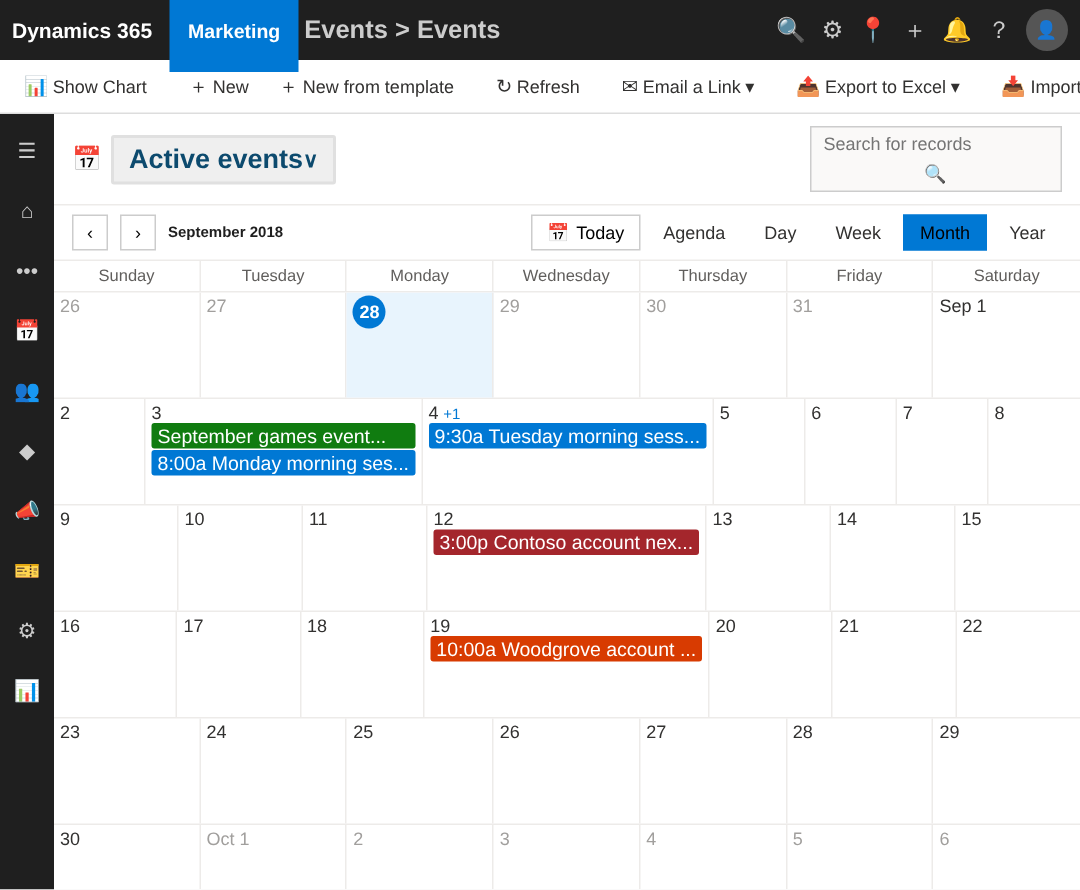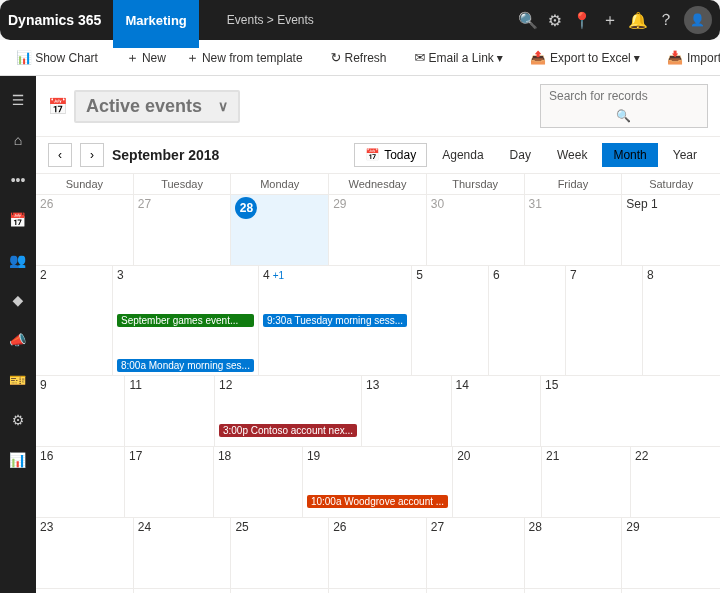--- a/index.html
+++ b/index.html
@@ -6,44 +6,44 @@
     body { font-family: 'Segoe UI', Arial, sans-serif; font-size: 12px; background: #f3f3f3; width: 720px; height: 593px; overflow: hidden; }
 
     
     .top-nav {
       background: #1f1f1f;
       height: 40px;
       display: flex;
       align-items: center;
       padding: 0 8px;
       color: white;
-      border-radius: 10px;
     }
     .top-nav-brand {
       font-size: 14px;
       font-weight: 600;
       color: white;
       margin-right: 12px;
       white-space: nowrap;
     }
     .top-nav-module {
       background: #0078d4;
       color: white;
       font-size: 13px;
       font-weight: 600;
       padding: 4px 12px;
       height: 56px;
       display: flex;
       align-items: center;
     }
     .top-nav-breadcrumb {
       color: #ccc;
-      font-size: 12px;
-      margin-left: 28px;
+      font-size: 17px;
+      margin-left: 4px;
       flex: 1;
+      font-weight: bold;
     }
     .top-nav-icons {
       display: flex;
       align-items: center;
       gap: 10px;
       color: #ccc;
       font-size: 16px;
     }
     .top-nav-icon {
       cursor: pointer;
@@ -133,24 +133,24 @@
       border-bottom: 1px solid #edebe9;
     }
     .cal-title-area {
       display: flex;
       align-items: center;
       gap: 6px;
     }
     .cal-filter-btn {
       display: flex;
       align-items: center;
-      gap: 16px;
+      gap: 0;
       font-size: 18px;
       font-weight: 600;
-      color: #737373;
+      color: #0c4a6e;
       cursor: pointer;
       border: 2px solid #e0e0e0;
       padding: 4px 10px;
       border-radius: 2px;
     }
     .cal-filter-icon {
       font-size: 16px;
       color: #444;
     }
     .cal-search {
@@ -189,21 +189,21 @@
       height: 24px;
       display: flex;
       align-items: center;
       justify-content: center;
       cursor: pointer;
       border: 1px solid #ccc;
       background: #fff;
       font-size: 12px;
     }
     .cal-month-label {
-      font-size: 14px;
+      font-size: 10px;
       font-weight: 600;
       color: #1f1f1f;
     }
     .cal-view-options {
       display: flex;
       align-items: center;
       gap: 4px;
     }
     .today-btn {
       display: flex;
@@ -287,30 +287,29 @@
       color: white;
       width: 22px;
       height: 22px;
       border-radius: 50%;
       display: flex;
       align-items: center;
       justify-content: center;
       font-weight: 600;
     }
     .cal-event {
-      font-size: 10px;
+      font-size: 13px;
       padding: 1px 4px;
       border-radius: 2px;
       margin-bottom: 1px;
       white-space: nowrap;
       overflow: hidden;
       text-overflow: ellipsis;
       cursor: pointer;
       color: white;
-      margin-top: 32px;
     }
     .cal-event.green { background: #107c10; }
     .cal-event.blue { background: #0078d4; }
     .cal-event.red { background: #a4262c; text-align: right; }
     .cal-event.orange { background: #d83b01; }
     .cal-overflow {
       font-size: 10px;
       color: #0078d4;
       cursor: pointer;
     }
@@ -463,20 +462,21 @@
             <div class="cal-event blue">9:30a Tuesday morning sess...</div>
           </div>
           <div class="cal-cell"><span class="cal-date">5</span></div>
           <div class="cal-cell"><span class="cal-date">6</span></div>
           <div class="cal-cell"><span class="cal-date">7</span></div>
           <div class="cal-cell"><span class="cal-date">8</span></div>
         </div>
 
         <div class="cal-week">
           <div class="cal-cell"><span class="cal-date">9</span></div>
+          <div class="cal-cell"><span class="cal-date">10</span></div>
           <div class="cal-cell"><span class="cal-date">11</span></div>
           <div class="cal-cell">
             <span class="cal-date">12</span>
             <div class="cal-event red">3:00p Contoso account nex...</div>
           </div>
           <div class="cal-cell"><span class="cal-date">13</span></div>
           <div class="cal-cell"><span class="cal-date">14</span></div>
           <div class="cal-cell"><span class="cal-date">15</span></div>
         </div>
 

